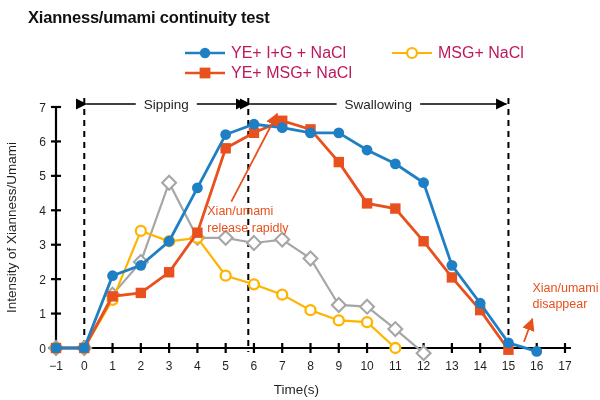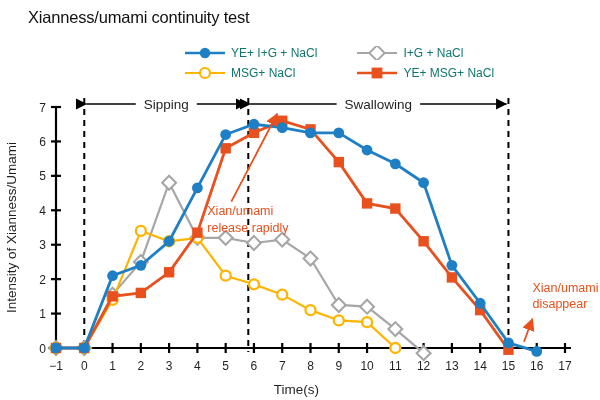--- a/index.html
+++ b/index.html
@@ -5,57 +5,50 @@
   html, body { margin:0; padding:0; }
   body {
     width:600px; height:400px;
     background:#ffffff;
     font-family:"Liberation Sans", sans-serif;
     overflow:hidden;
     position:relative;
   }
   #chart-title {
     position:absolute; left:28px; top:8px;
-    font-size:16.5px; font-weight:normal; color:#111111;
+    font-size:16.5px; font-weight:bold; color:#111111;
     letter-spacing:-0.2px;
   }
   #legend {
     position:absolute; left:185px; top:44px;
     display:grid;
     grid-template-columns:auto auto;
     column-gap:40px; row-gap:3px;
   }
   .legend-entry { display:flex; align-items:center; height:17px; }
   .legend-entry svg { margin-right:6px; }
-  .legend-label { font-size:12px; color:#0f766e; white-space:nowrap; }
+  .legend-label { font-size:16px; color:#be185d; white-space:nowrap; }
   #plot { position:absolute; left:0; top:90px; }
   .tick-label { font-size:12px; fill:#231f20; }
   .axis-title { font-size:13.5px; fill:#231f20; }
   .phase-label { font-size:13.5px; fill:#231f20; }
   .anno-text { font-size:12.5px; fill:#e8501d; }
 </style>
 </head>
 <body>
 
 <div id="chart-title">Xianness/umami continuity test</div>
 
 <div id="legend">
   <div class="legend-entry">
     <svg width="40" height="14">
       <line x1="0" y1="7" x2="40" y2="7" stroke="#1f7fc4" stroke-width="2.6"></line>
       <circle cx="20" cy="7" r="5.2" fill="#1f7fc4"></circle>
     </svg>
     <span class="legend-label">YE+ I+G + NaCl</span>
-  </div>
-  <div class="legend-entry">
-    <svg width="40" height="14">
-      <line x1="0" y1="7" x2="40" y2="7" stroke="#a6a6a6" stroke-width="2.2"></line>
-      <rect x="14.6" y="1.6" width="10.8" height="10.8" fill="#ffffff" stroke="#a6a6a6" stroke-width="2" transform="rotate(45 20 7)"></rect>
-    </svg>
-    <span class="legend-label">I+G +  NaCl</span>
   </div>
   <div class="legend-entry">
     <svg width="40" height="14">
       <line x1="0" y1="7" x2="40" y2="7" stroke="#ffb400" stroke-width="2.2"></line>
       <circle cx="20" cy="7" r="5" fill="#ffffff" stroke="#ffb400" stroke-width="2.2"></circle>
     </svg>
     <span class="legend-label">MSG+ NaCl</span>
   </div>
   <div class="legend-entry">
     <svg width="40" height="14">

